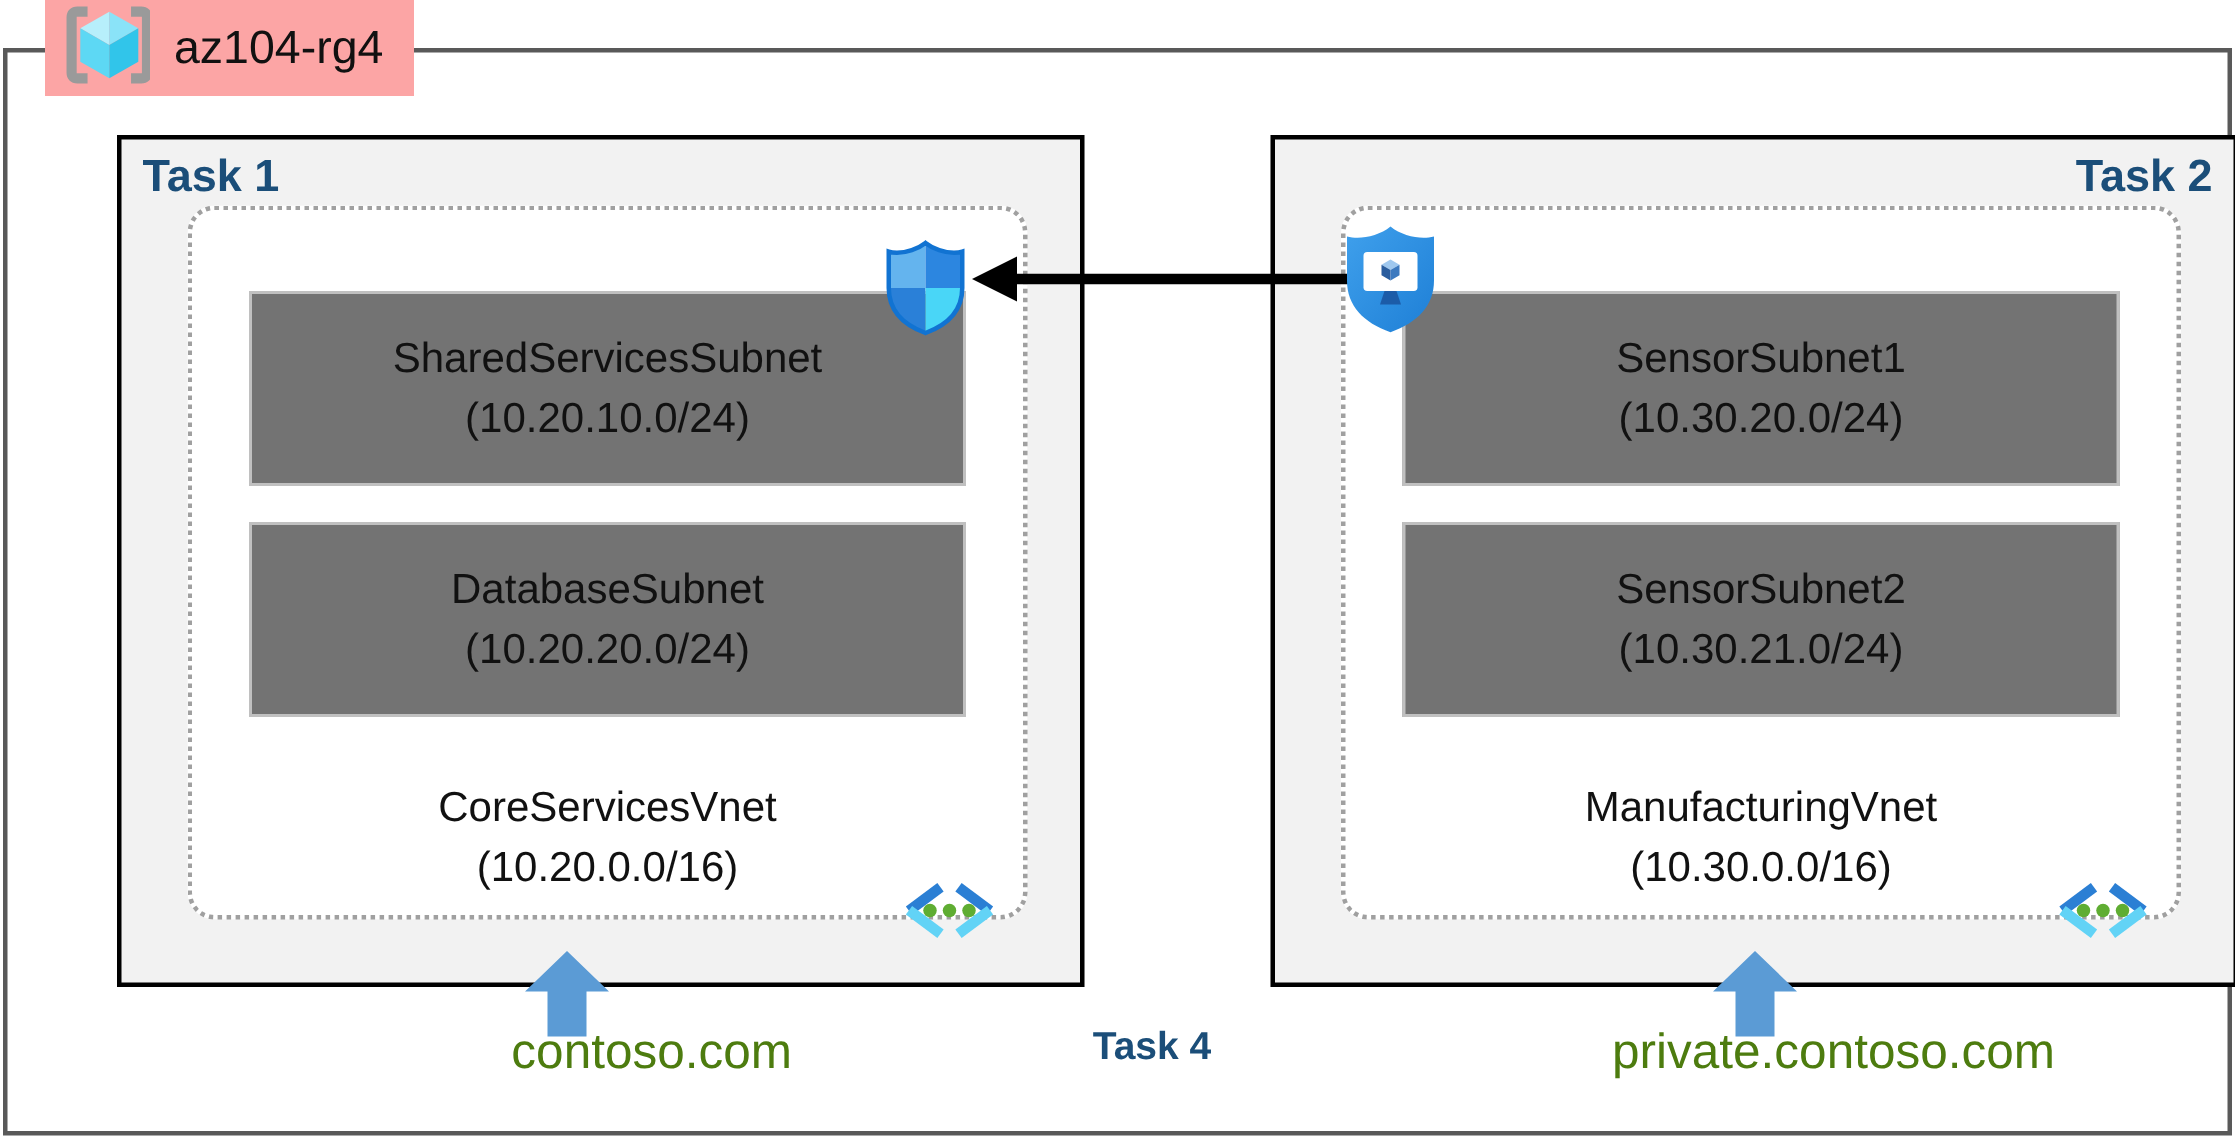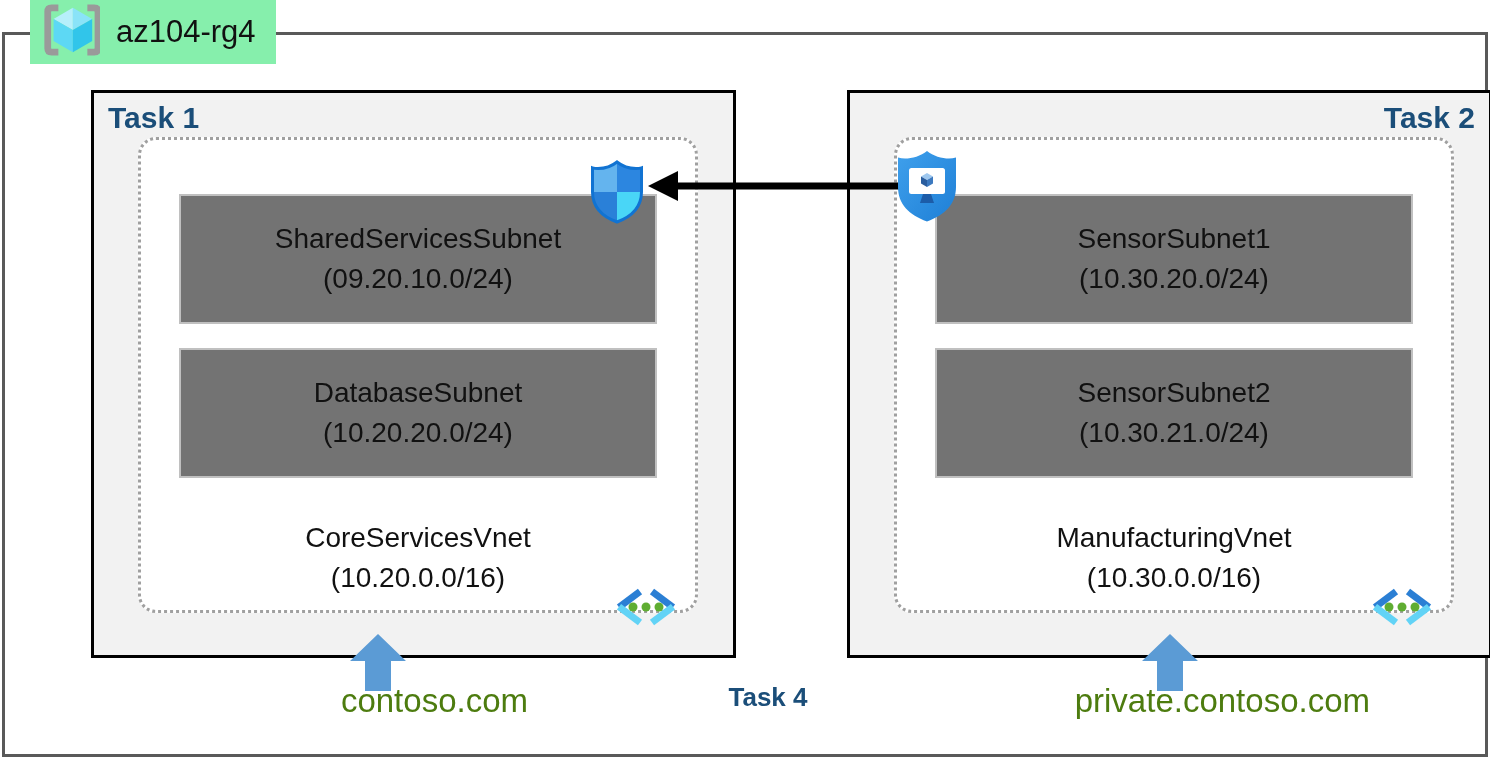--- a/index.html
+++ b/index.html
@@ -3,27 +3,27 @@
 <meta charset="utf-8">
 <style>
   html,body{margin:0;padding:0;background:#fff;}
   body{font-family:"Liberation Sans",sans-serif;color:#111;}
   #stage{position:relative;width:1490px;height:762px;background:#fff;overflow:hidden;}
 
   
   .rg-frame{position:absolute;left:2px;top:32px;width:1486px;height:725px;
             border:3px solid #595959;box-sizing:border-box;}
   .rg-header{position:absolute;left:30px;top:0px;height:64px;display:flex;align-items:center;
-             gap:16px;background:#86efac;padding:0 20px 0 8px;z-index:5;}
+             gap:16px;background:#fca5a5;padding:0 20px 0 8px;z-index:5;}
   .rg-title{font-size:31px;color:#111;white-space:nowrap;}
 
   
   .task-box{position:absolute;top:90px;width:645px;height:568px;background:#f2f2f2;
             border:3px solid #000;box-sizing:border-box;}
-  .task-box.left{left:91px;}
+  .task-box.left{left:78px;}
   .task-box.right{left:822px;margin-left:25px;}
   .task-label{position:absolute;top:8px;font-size:30px;font-weight:bold;color:#1b4e79;}
   .task-label.tl{left:14px;}
   .task-label.tr{right:14px;}
 
   
   .vnet-dotted{position:absolute;left:44px;top:44px;width:560px;height:476px;
                border:3px dotted #a0a0a0;border-radius:18px;background:#fff;
                box-sizing:border-box;}
 
@@ -77,21 +77,21 @@
     </span>
     <span class="rg-title">az104-rg4</span>
   </div>
 
   <div class="task-box left">
     <div class="task-label tl">Task 1</div>
 
     <div class="vnet-dotted">
       <div class="subnet-box first">
         <div>SharedServicesSubnet</div>
-        <div>(09.20.10.0/24)</div>
+        <div>(10.20.10.0/24)</div>
       </div>
       <div class="subnet-box second">
         <div>DatabaseSubnet</div>
         <div>(10.20.20.0/24)</div>
       </div>
       <div class="vnet-label">
         <div>CoreServicesVnet</div>
         <div>(10.20.0.0/16)</div>
       </div>
       <span class="vnet-icon">

